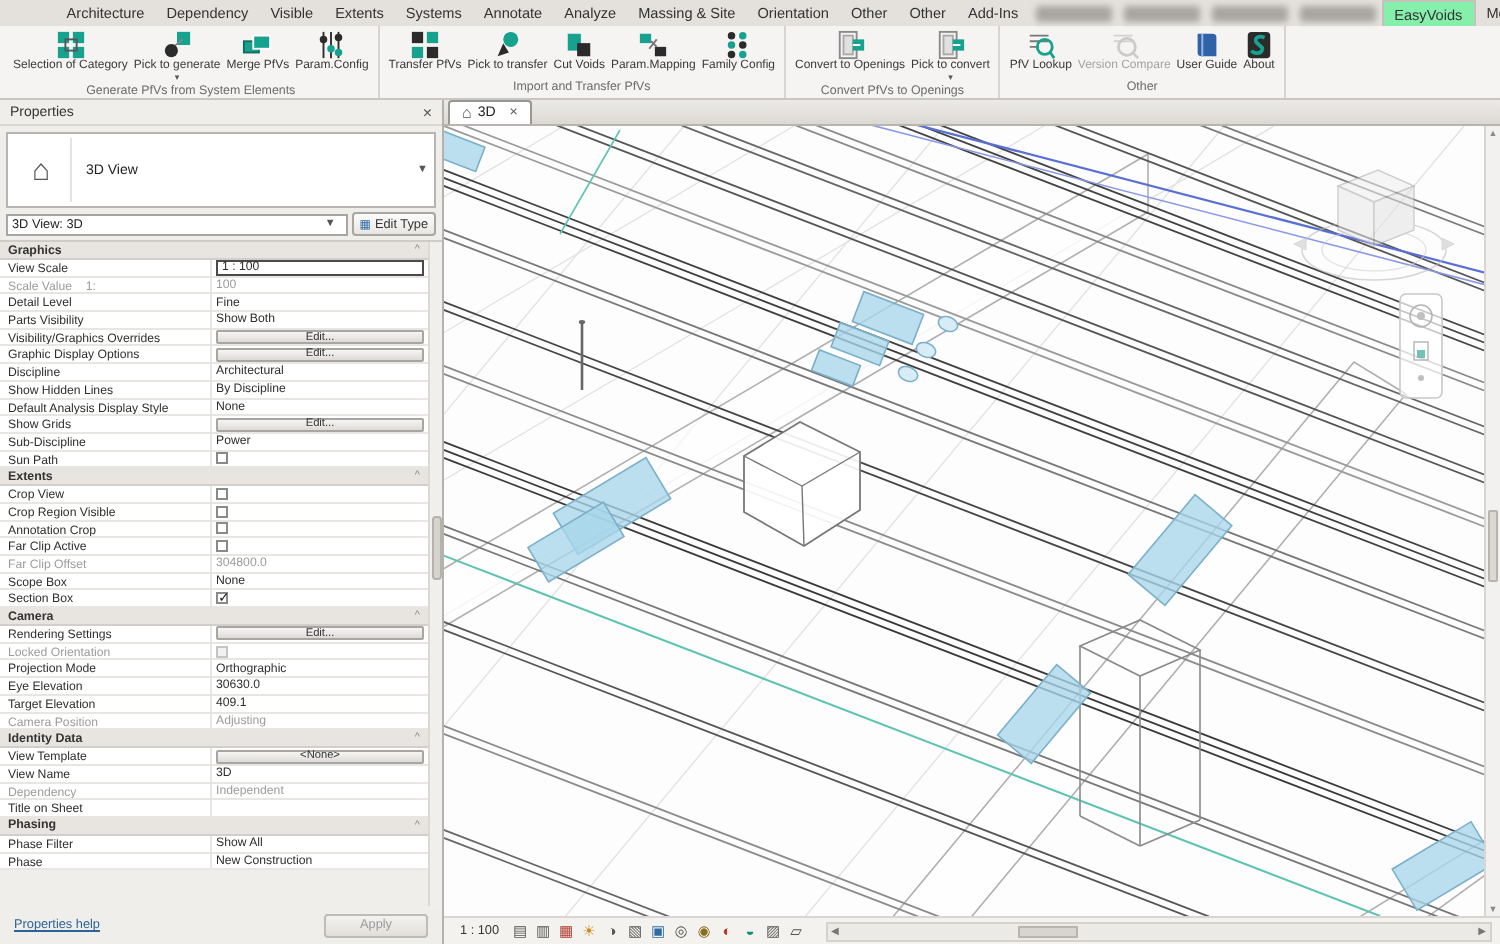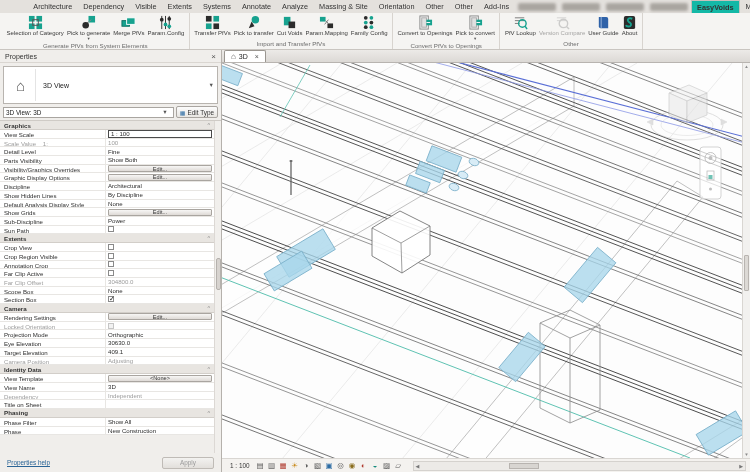--- a/index.html
+++ b/index.html
@@ -4,21 +4,21 @@
 <style>
   * { margin:0; padding:0; box-sizing:border-box; }
   html,body { background:#888; }
   body { font-family:"Liberation Sans", sans-serif; }
   .app { position:relative; width:750px; height:472px; background:#f5f4f2; overflow:hidden; display:flex; flex-direction:column; }
 
   
   .menubar { height:13px; background:#e4e1dd; display:flex; align-items:stretch; font-size:7.3px; color:#333; flex:0 0 auto; }
   .mtab { display:flex; align-items:center; padding:0 5.5px; white-space:nowrap; cursor:pointer; }
   .mtab.file { background:linear-gradient(#4e85c4,#2f5f99); color:#fff; padding:0 8px;margin-top:40px; }
-  .mtab.active { background:#14b8a6; border:1px solid #c5c1bc; border-bottom:none; font-weight:bold;text-align:right; }
+  .mtab.active { background:#86efac; border:1px solid #c5c1bc; border-bottom:none; font-weight:normal;text-align:right; }
   .mtab.redacted { padding:0; margin:2px 3px; }
   .mtab.redacted .blurblock { width:38px; height:8px; background:#a9a5a0; border-radius:2px; filter:blur(1.5px); }
 
   
   .ribbon { height:37px; background:#f5f4f2; border-bottom:1px solid #c9c5c0; display:flex; align-items:stretch; padding-left:2px; flex:0 0 auto; }
   .rgroup { display:flex; flex-direction:column; border-right:1px solid #d8d4cf; }
   .rbuttons { flex:1; display:flex; align-items:flex-start; padding:1px 3px 0; }
   .rbtn { display:flex; flex-direction:column; align-items:center; padding:0 1.5px; cursor:pointer; }
   .rbtn .ricon { height:16px; display:flex; align-items:center; }
   .rbtn .rlabel { font-size:6px; color:#3a3a3a; white-space:nowrap; line-height:7px; }

